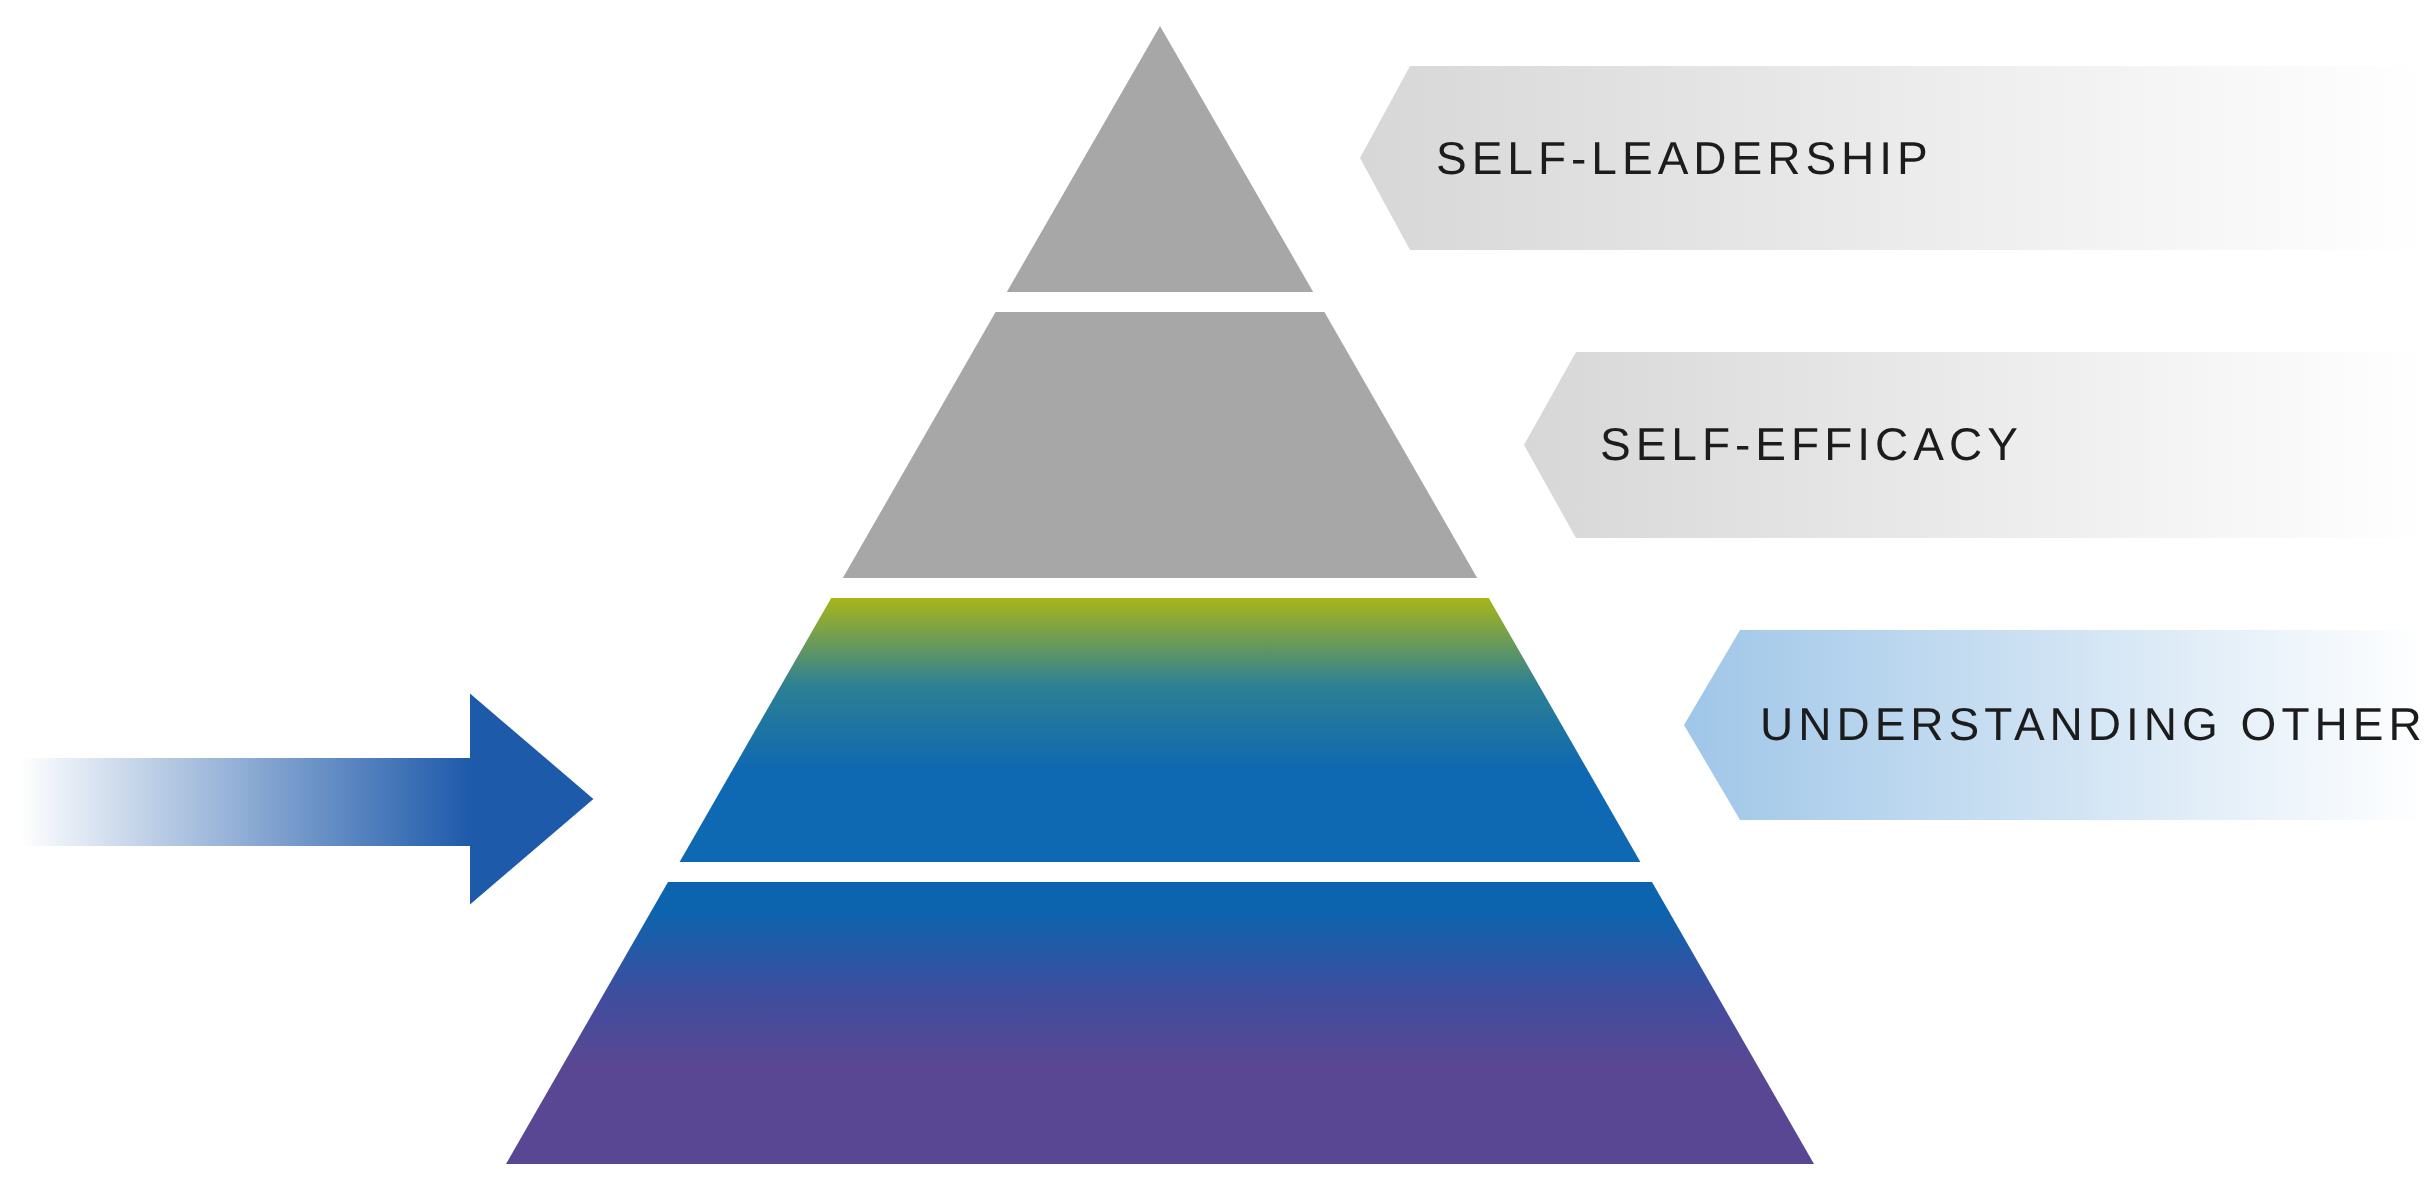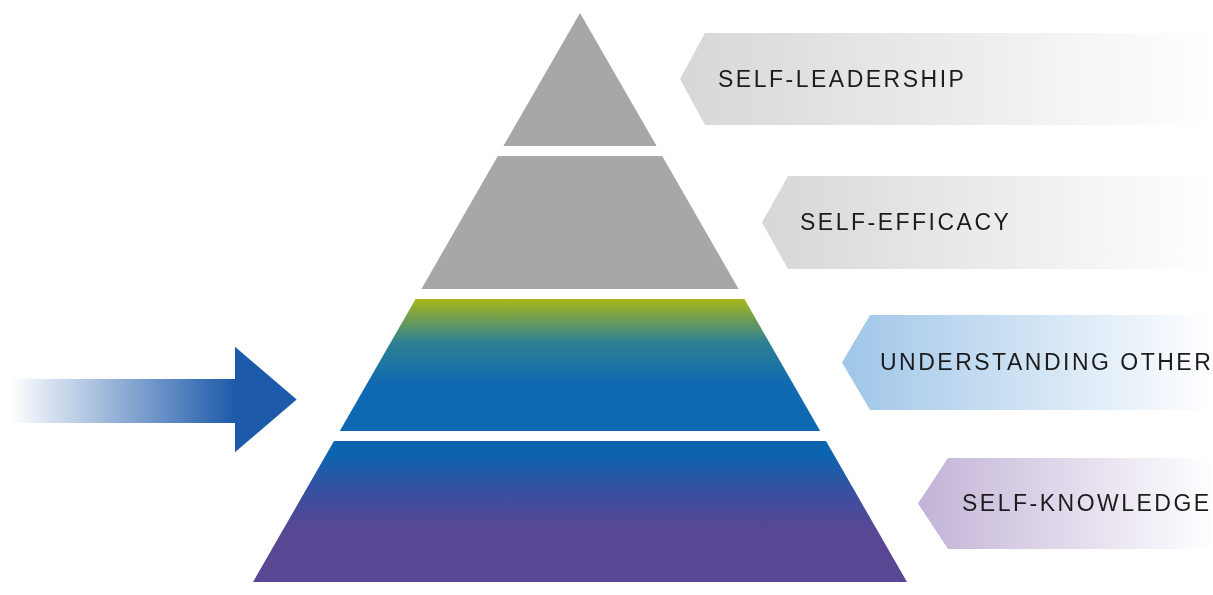--- a/index.html
+++ b/index.html
@@ -122,17 +122,14 @@
   </div>
 
   <div class="banner banner-2">
     <span class="banner-label">SELF-EFFICACY</span>
   </div>
 
   <div class="banner banner-3">
     <span class="banner-label">UNDERSTANDING OTHERS</span>
   </div>
 
-  <div class="banner banner-4">
-    <span class="banner-label">SELF-KNOWLEDGE</span>
-  </div>
 
 </div>
 
 </body></html>

